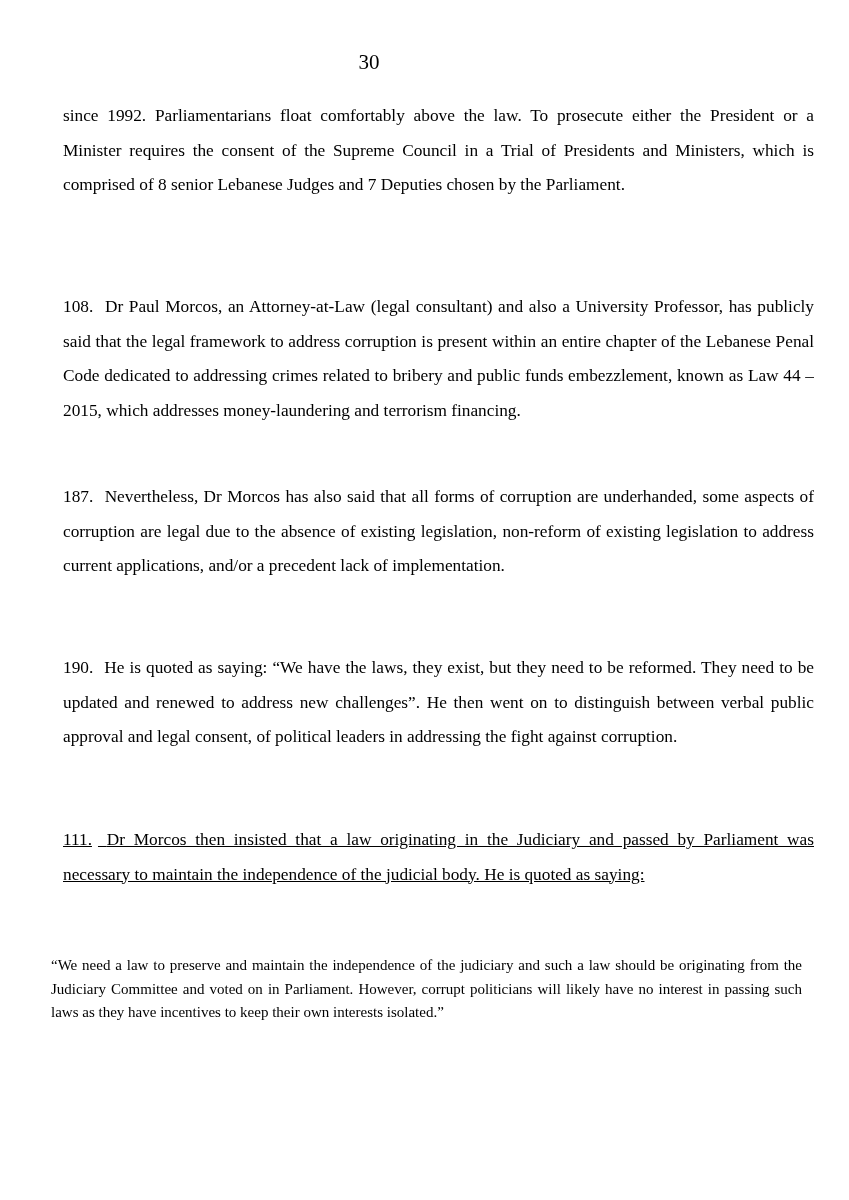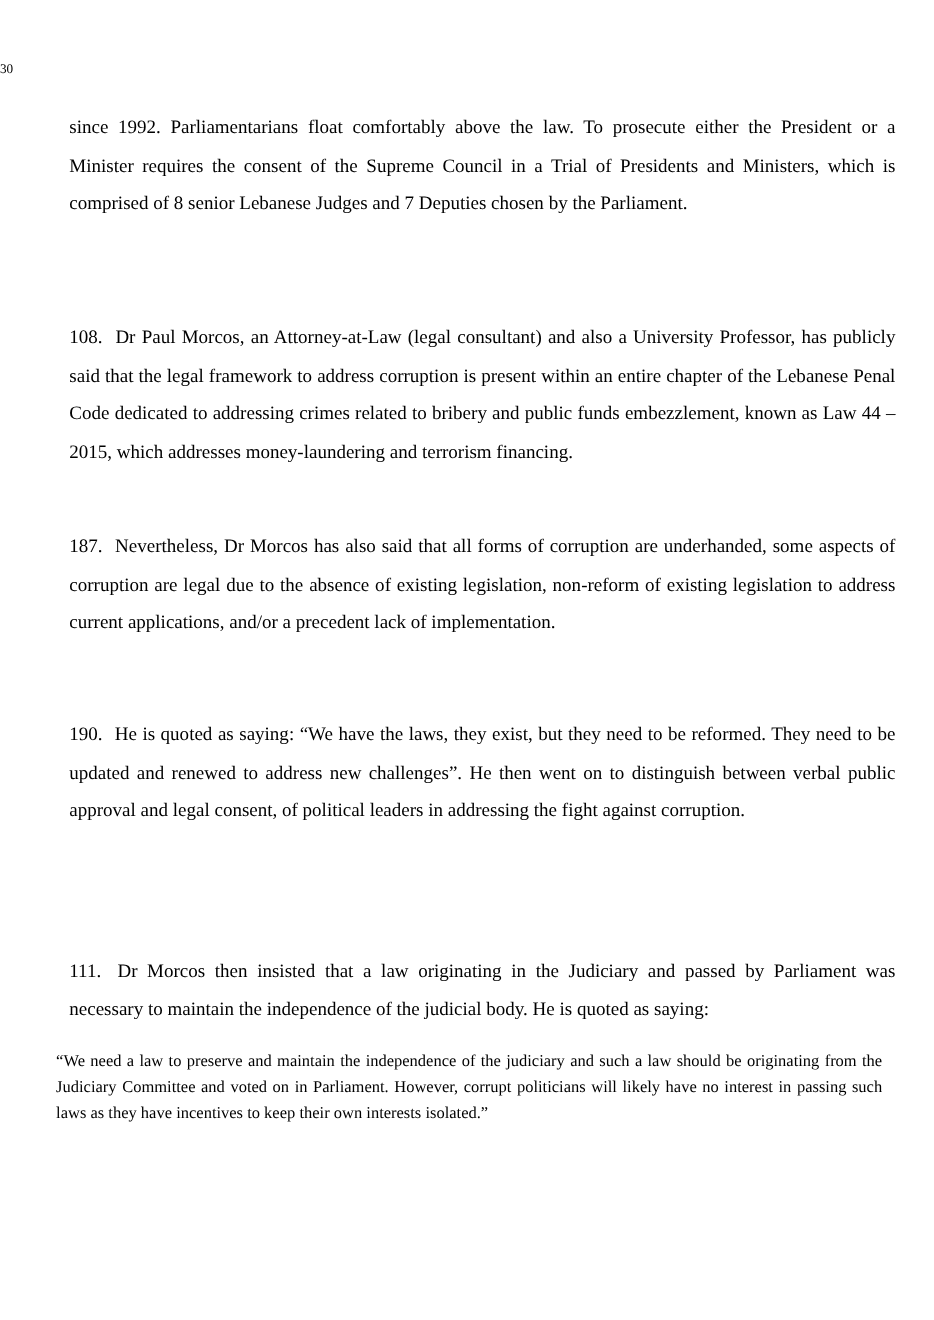--- a/index.html
+++ b/index.html
@@ -3,40 +3,40 @@
   <meta charset="utf-8">
   <style>
     html, body { margin: 0; padding: 0; background: #ffffff; }
     body { width: 849px; height: 1200px; position: relative; overflow: hidden; }
     .page {
       position: absolute; left: 0; top: 0; width: 849px; height: 1200px;
       background: #ffffff; color: #000000;
       font-family: "Liberation Serif", "DejaVu Serif", serif;
     }
     .page-number {
-      position: absolute; top: 52px; left: 0; width: 738px; 
-      font-size: 12px; line-height: 20px;
+      position: absolute; top: 52px; left: 0; width: 738px; text-align: center;
+      font-size: 21px; line-height: 20px;
     }
     .para {
       position: absolute; left: 51px; width: 751px;
       font-size: 17.3px; line-height: 34.6px;
       text-align: justify; text-align-last: left;
       margin: 12px;
     }
     .para .num { margin-right: 6px; }
     .quote {
       position: absolute; left: 51px; width: 751px;
       font-size: 15px; line-height: 23.5px;
       text-align: justify; text-align-last: left; margin: 0;
     }
     #p-cont { top: 87px; }
     #p-108 { top: 278px; }
     #p-109 { top: 468px; }
     #p-110 { top: 639px; }
-    #p-111 { top: 854px; }
+    #p-111 { top: 811px; text-decoration: underline; }
     #q-111 { top: 954px; }
   </style>
 </head>
 <body>
 
 <div class="page">
   <div class="page-number">30</div>
 
   <p class="para" id="p-cont">
     <span>since 1992.  Parliamentarians float comfortably above the law.  To prosecute either the President or a Minister requires the consent of the Supreme Council in a Trial of Presidents and Ministers, which is comprised of 8 senior Lebanese Judges and 7 Deputies chosen by the Parliament.</span>

